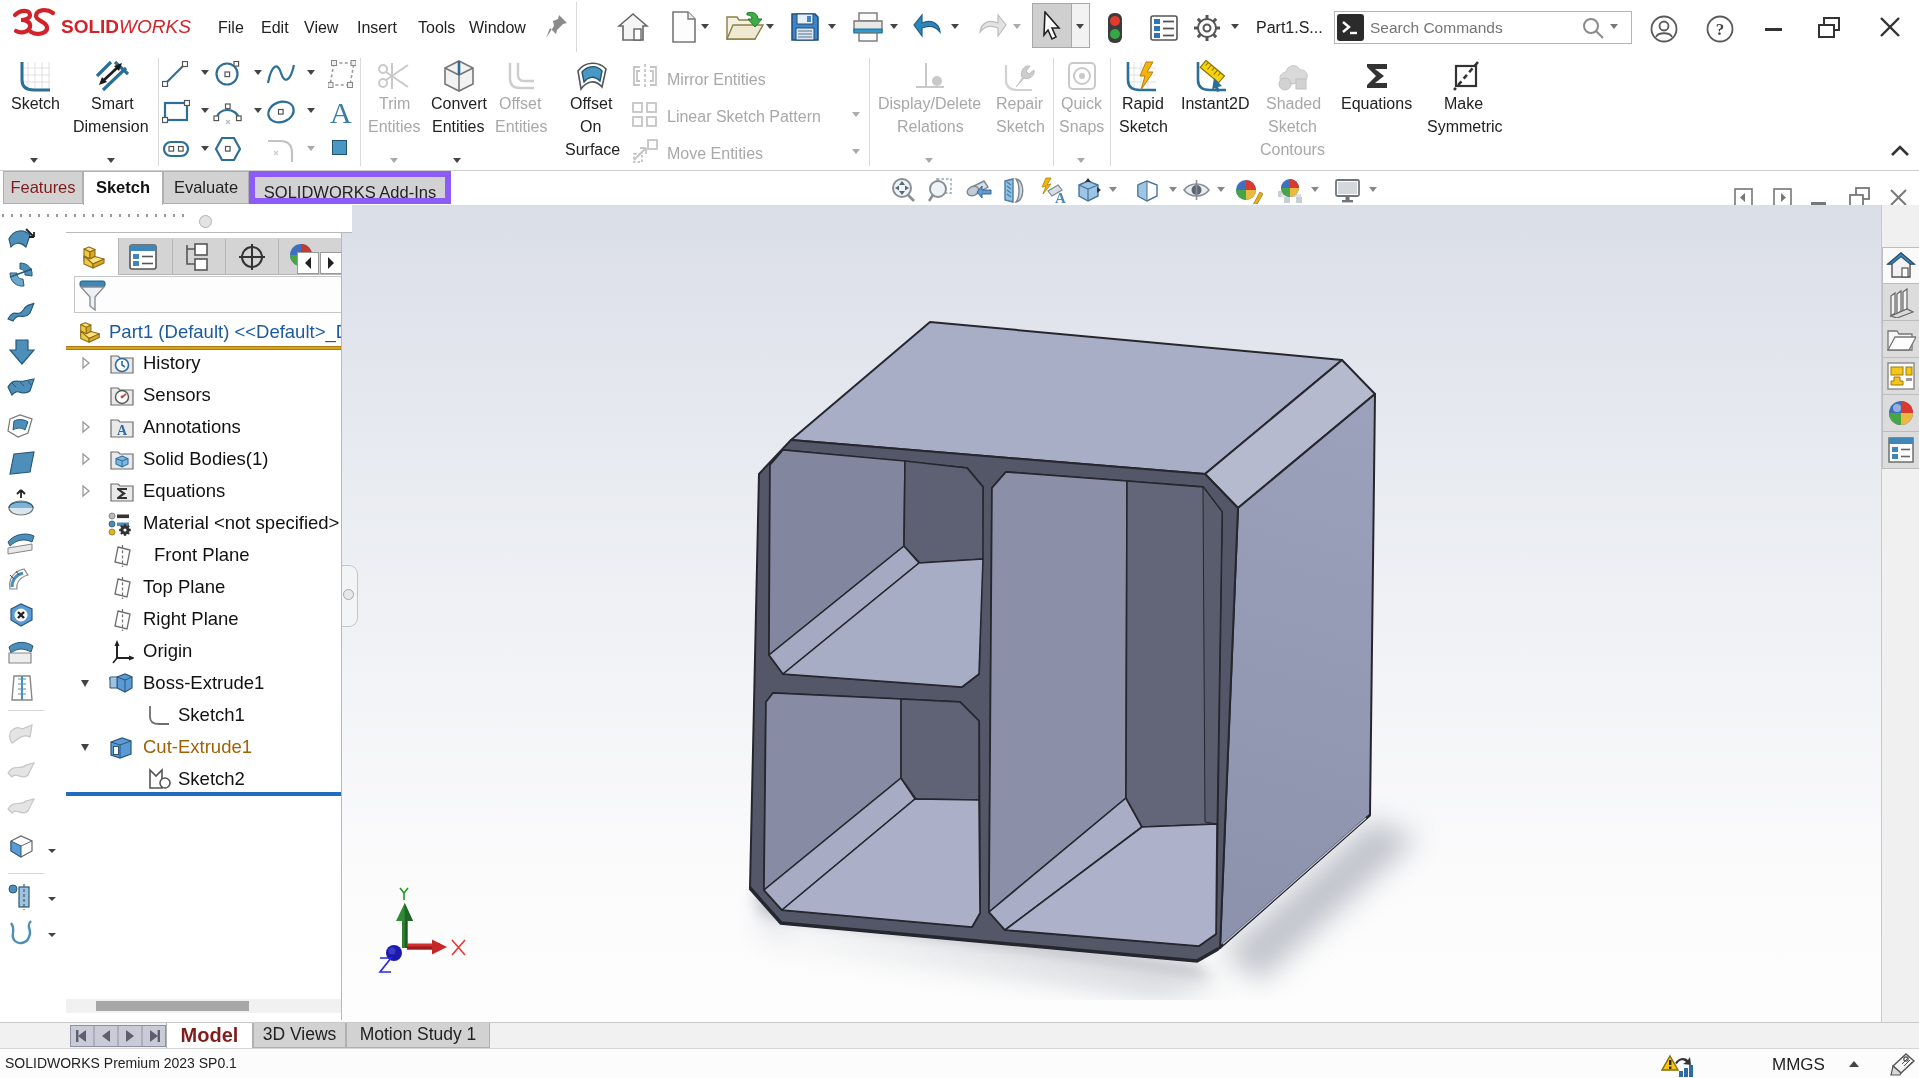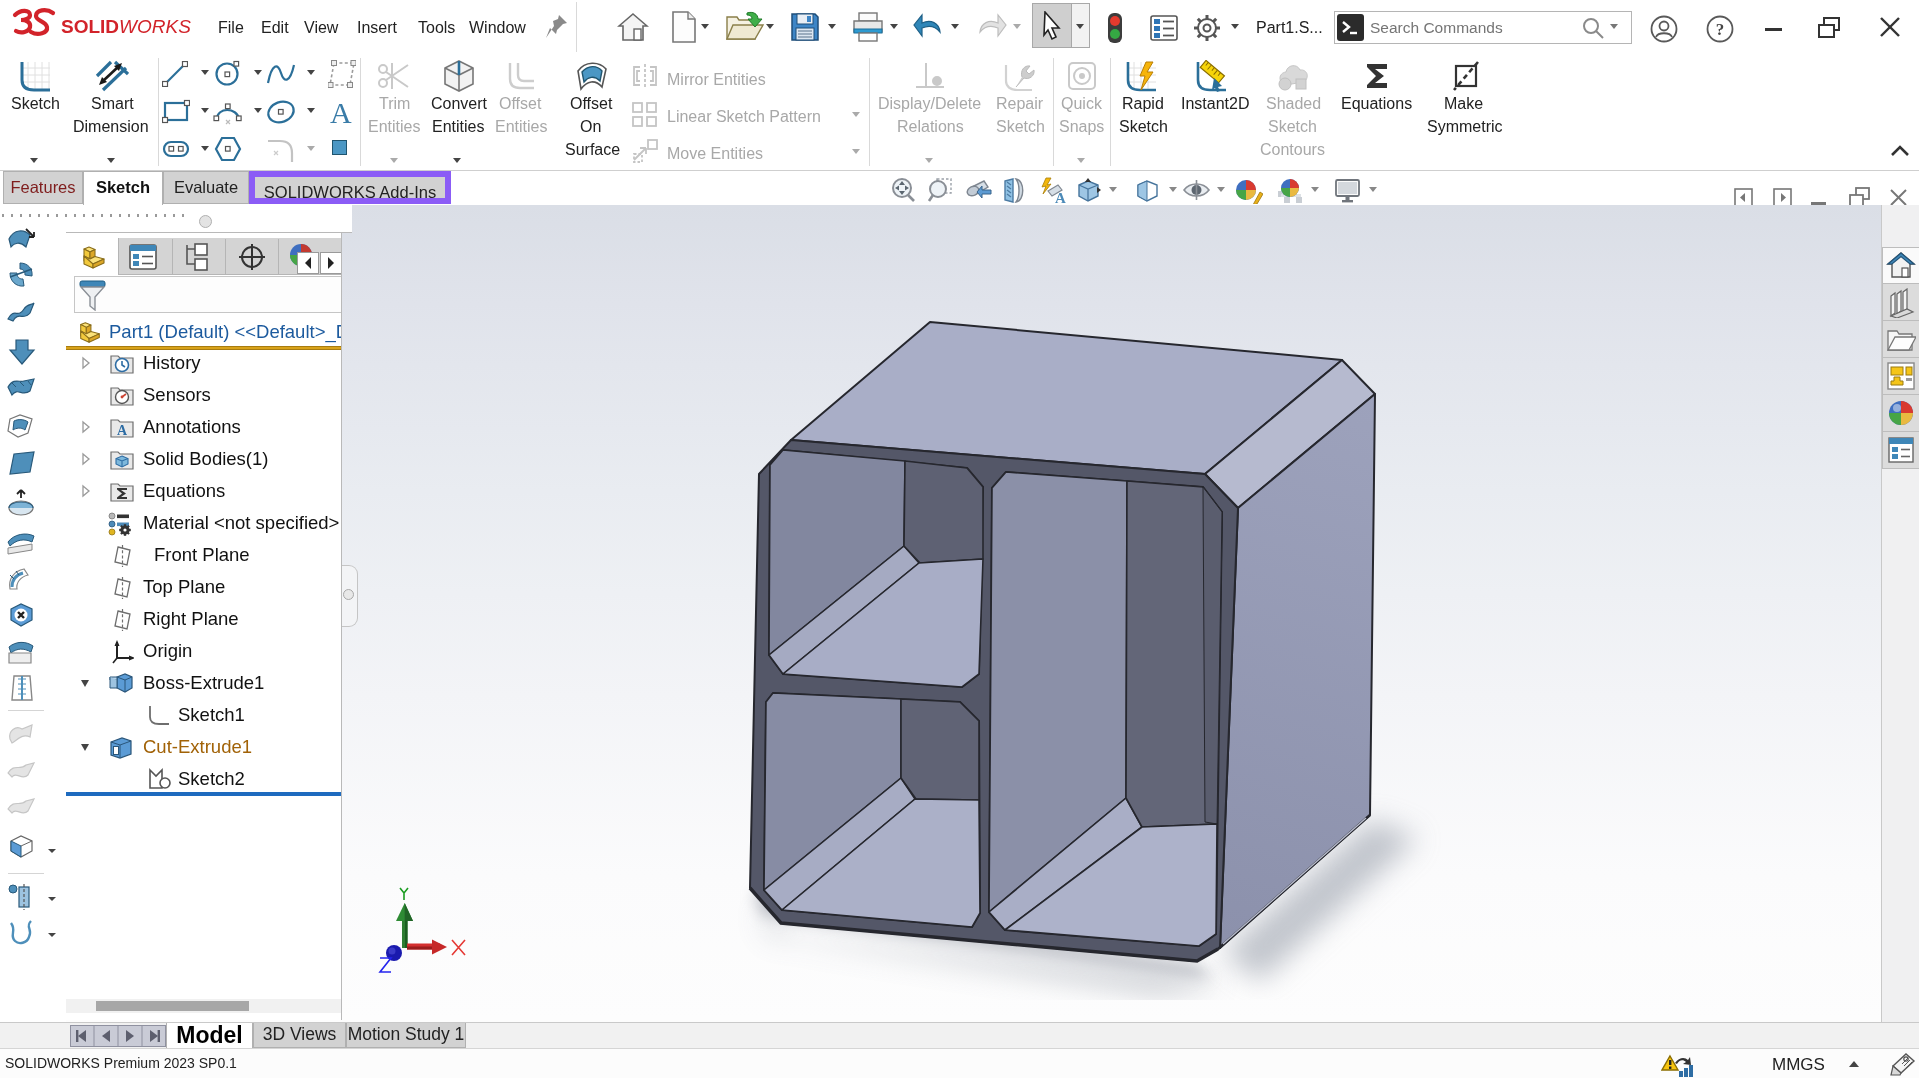--- a/index.html
+++ b/index.html
@@ -925,23 +925,23 @@
         </g>
       <g fill="#5d5f6e">
           <path d="M8,11 L16,5 L16,17 Z"></path>
           <rect x="6" y="5" width="2.4" height="12"></rect>
           <path d="M32,11 L40,5 L40,17 Z"></path>
           <path d="M64,11 L56,5 L56,17 Z"></path>
           <path d="M88,11 L80,5 L80,17 Z"></path>
           <rect x="87.6" y="5" width="2.4" height="12"></rect>
         </g>
     </svg>
-    <div class="abs" style="left:166px;top:0;width:87px;height:26px;background:#ffffff;border:1px solid #b0b0b0;border-top:none;color:#000000;font-weight:bold;font-size:23px;text-align:center;line-height:24px;">Model</div>
+    <div class="abs" style="left:166px;top:0;width:87px;height:26px;background:#ffffff;border:1px solid #b0b0b0;border-top:none;color:#7f1d1d;font-weight:bold;font-size:20px;text-align:center;line-height:24px;">Model</div>
     <div class="abs" style="left:253px;top:0;width:93px;height:25px;background:#d2d2d2;border:1px solid #b0b0b0;border-top:none;color:#222;font-size:17.5px;text-align:center;line-height:23px;">3D Views</div>
-    <div class="abs" style="left:346px;top:0;width:120px;height:25px;background:#d2d2d2;border:1px solid #b0b0b0;border-top:none;color:#222;font-size:17.5px;text-align:center;line-height:23px;">Motion Study 1</div>
+    <div class="abs" style="left:346px;top:0;width:144px;height:25px;background:#d2d2d2;border:1px solid #b0b0b0;border-top:none;color:#222;font-size:17.5px;text-align:center;line-height:23px;">Motion Study 1</div>
   </div>
 
   <div class="abs" id="statusbar" style="left:0;top:1048px;width:1919px;height:30px;background:#fcfcfc;border-top:1px solid #d5d5d5;">
     <div class="lbl" style="left:5px;top:6px;font-size:14px;color:#222;">SOLIDWORKS Premium 2023 SP0.1</div>
     <svg class="abs" style="left:1661px;top:4px;" width="32" height="24" viewBox="0 0 32 24">
       <path d="M9 3 L17 17 L1 17 Z" fill="#f7c40e" stroke="#8a6d00" stroke-width="1.4"></path>
       <rect x="8" y="7" width="2.4" height="5" fill="#222"></rect>
         <rect x="8" y="13.5" width="2.4" height="2.4" fill="#222"></rect>
       <path d="M14 10 C18 4 24 4 27 7 L29 4 L30 12 L22 11 L25 9 C22 6 18 7 16 11 Z" fill="#333"></path>
       <g fill="#2e6da4">

